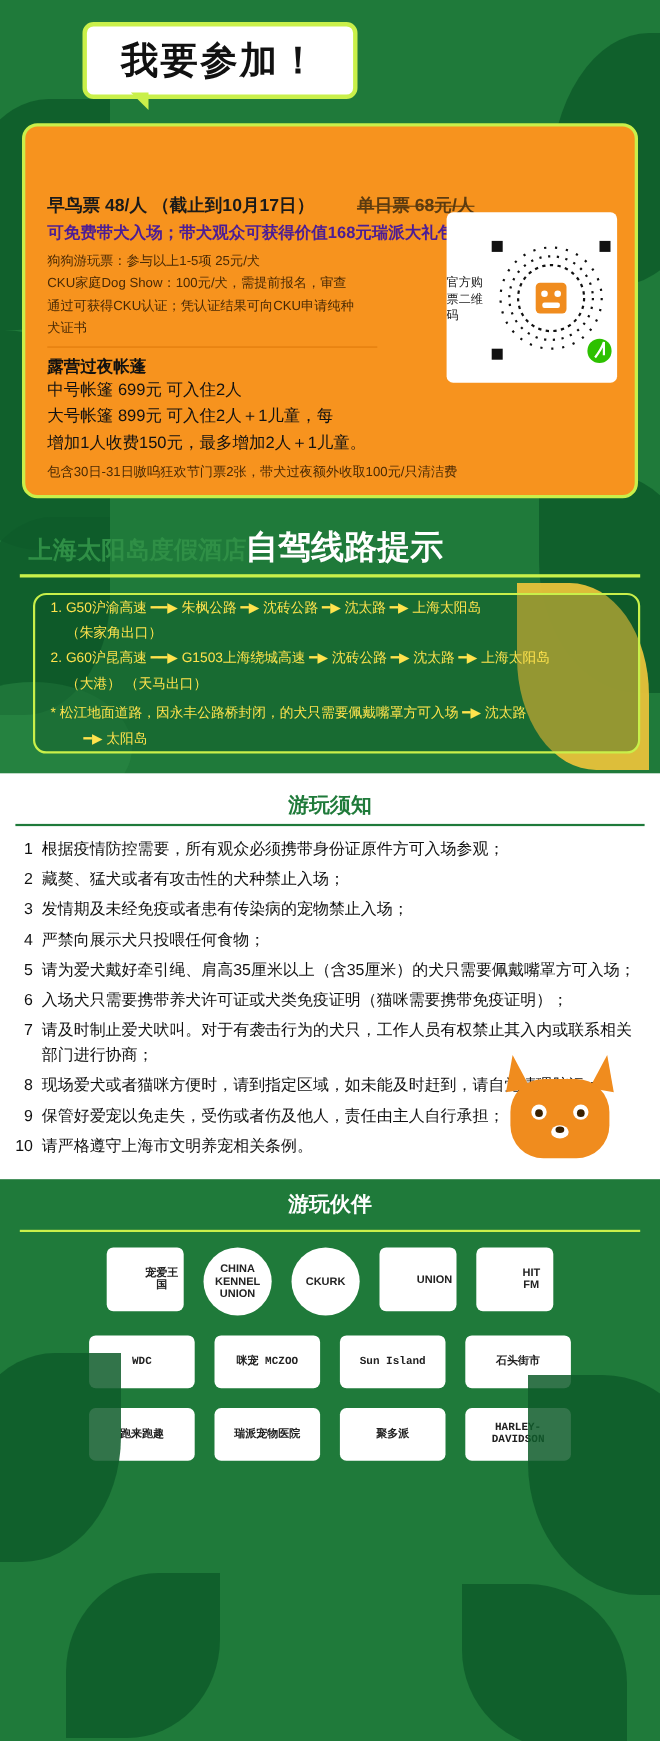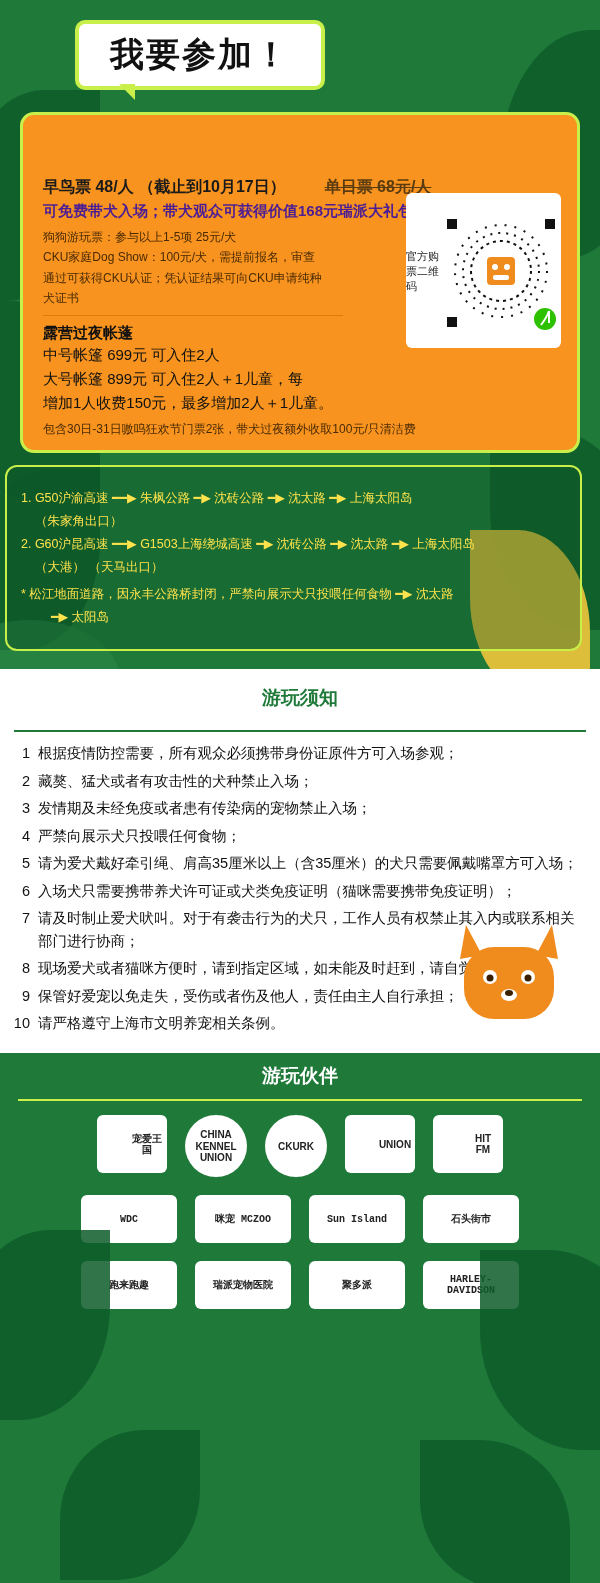--- a/index.html
+++ b/index.html
@@ -99,24 +99,24 @@
     position:absolute; left:205px; top:6px;
     font-size:30px; font-weight:bold; color:#fff;
   }
   .route-head:after{
     content:"";
     position:absolute; left:0; right:0; bottom:2px;
     height:3px; background:#c9f04a;
   }
 
   .route-card {
-    margin: 12px 18px 0 5px;
+    margin: 12px 18px 0 30px;
     border: 2px solid #c9f04a;
     border-radius: 12px;
-    padding: 20px 14px;
+    padding: 0 14px;
     color:#ffe34d;
     font-size:12.5px;
     line-height:1.85;
     background: rgba(12,80,36,.35);
   }
   .route-card .ln { white-space:nowrap; }
   .ind { padding-left: 14px; }
   .ind2 { padding-left: 30px; }
 
   
@@ -124,21 +124,21 @@
     margin-top: 18px;
     background:#fff;
     padding: 10px 0 14px 0;
     position:relative;
   }
   .notice-title {
     text-align:center;
     font-size:19px;
     font-weight:bold;
     color:#1f7a3a;
-    padding: 6px 0 19px 0;
+    padding: 6px 0 4px 0;
   }
   .notice-line { height:2px; background:#1f7a3a; margin: 0 14px 10px 14px; }
   .n-item {
     display:flex;
     font-size:14.5px;
     color:#111;
     line-height:1.55;
     margin: 0 18px 5px 12px;
   }
   .n-num { width: 26px; text-align:right; padding-right:8px; flex:none; }
@@ -223,27 +223,31 @@
               <rect x="104" y="6" width="10" height="10"></rect>
             <rect x="6" y="104" width="10" height="10"></rect>
           </g>
           <circle cx="104" cy="106" r="11" fill="#2dc100"></circle>
           <path d="M100 112 q6 -8 8 -14 l0 12" stroke="#fff" stroke-width="2" fill="none"></path>
         </svg>
       </div>
     </div>
   </div>
 
+  <div class="route-head">
+    <div class="hotel">上海太阳岛度假酒店</div>
+    <div class="big">自驾线路提示</div>
+  </div>
 
   <div class="route-card">
     <div class="ln">1. G50沪渝高速 ━━▶ 朱枫公路 ━▶ 沈砖公路 ━▶ 沈太路 ━▶ 上海太阳岛</div>
     <div class="ln ind">（朱家角出口）</div>
     <div class="ln">2. G60沪昆高速 ━━▶ G1503上海绕城高速 ━▶ 沈砖公路 ━▶ 沈太路 ━▶ 上海太阳岛</div>
     <div class="ln ind">（大港）                              （天马出口）</div>
-    <div class="ln" style="margin-top:4px">* 松江地面道路，因永丰公路桥封闭，严禁向展示犬只投喂任何食物 ━▶ 沈太路</div>
+    <div class="ln" style="margin-top:4px">* 松江地面道路，因永丰公路桥封闭，的犬只需要佩戴嘴罩方可入场 ━▶ 沈太路</div>
     <div class="ln ind2">━▶ 太阳岛</div>
   </div>
 </div>
 
 <div class="notice">
   <div class="notice-title">游玩须知</div>
   <div class="notice-line"></div>
 
   <div class="dog-art">
     <svg width="130" height="130" viewBox="0 0 130 130" aria-hidden="true">

